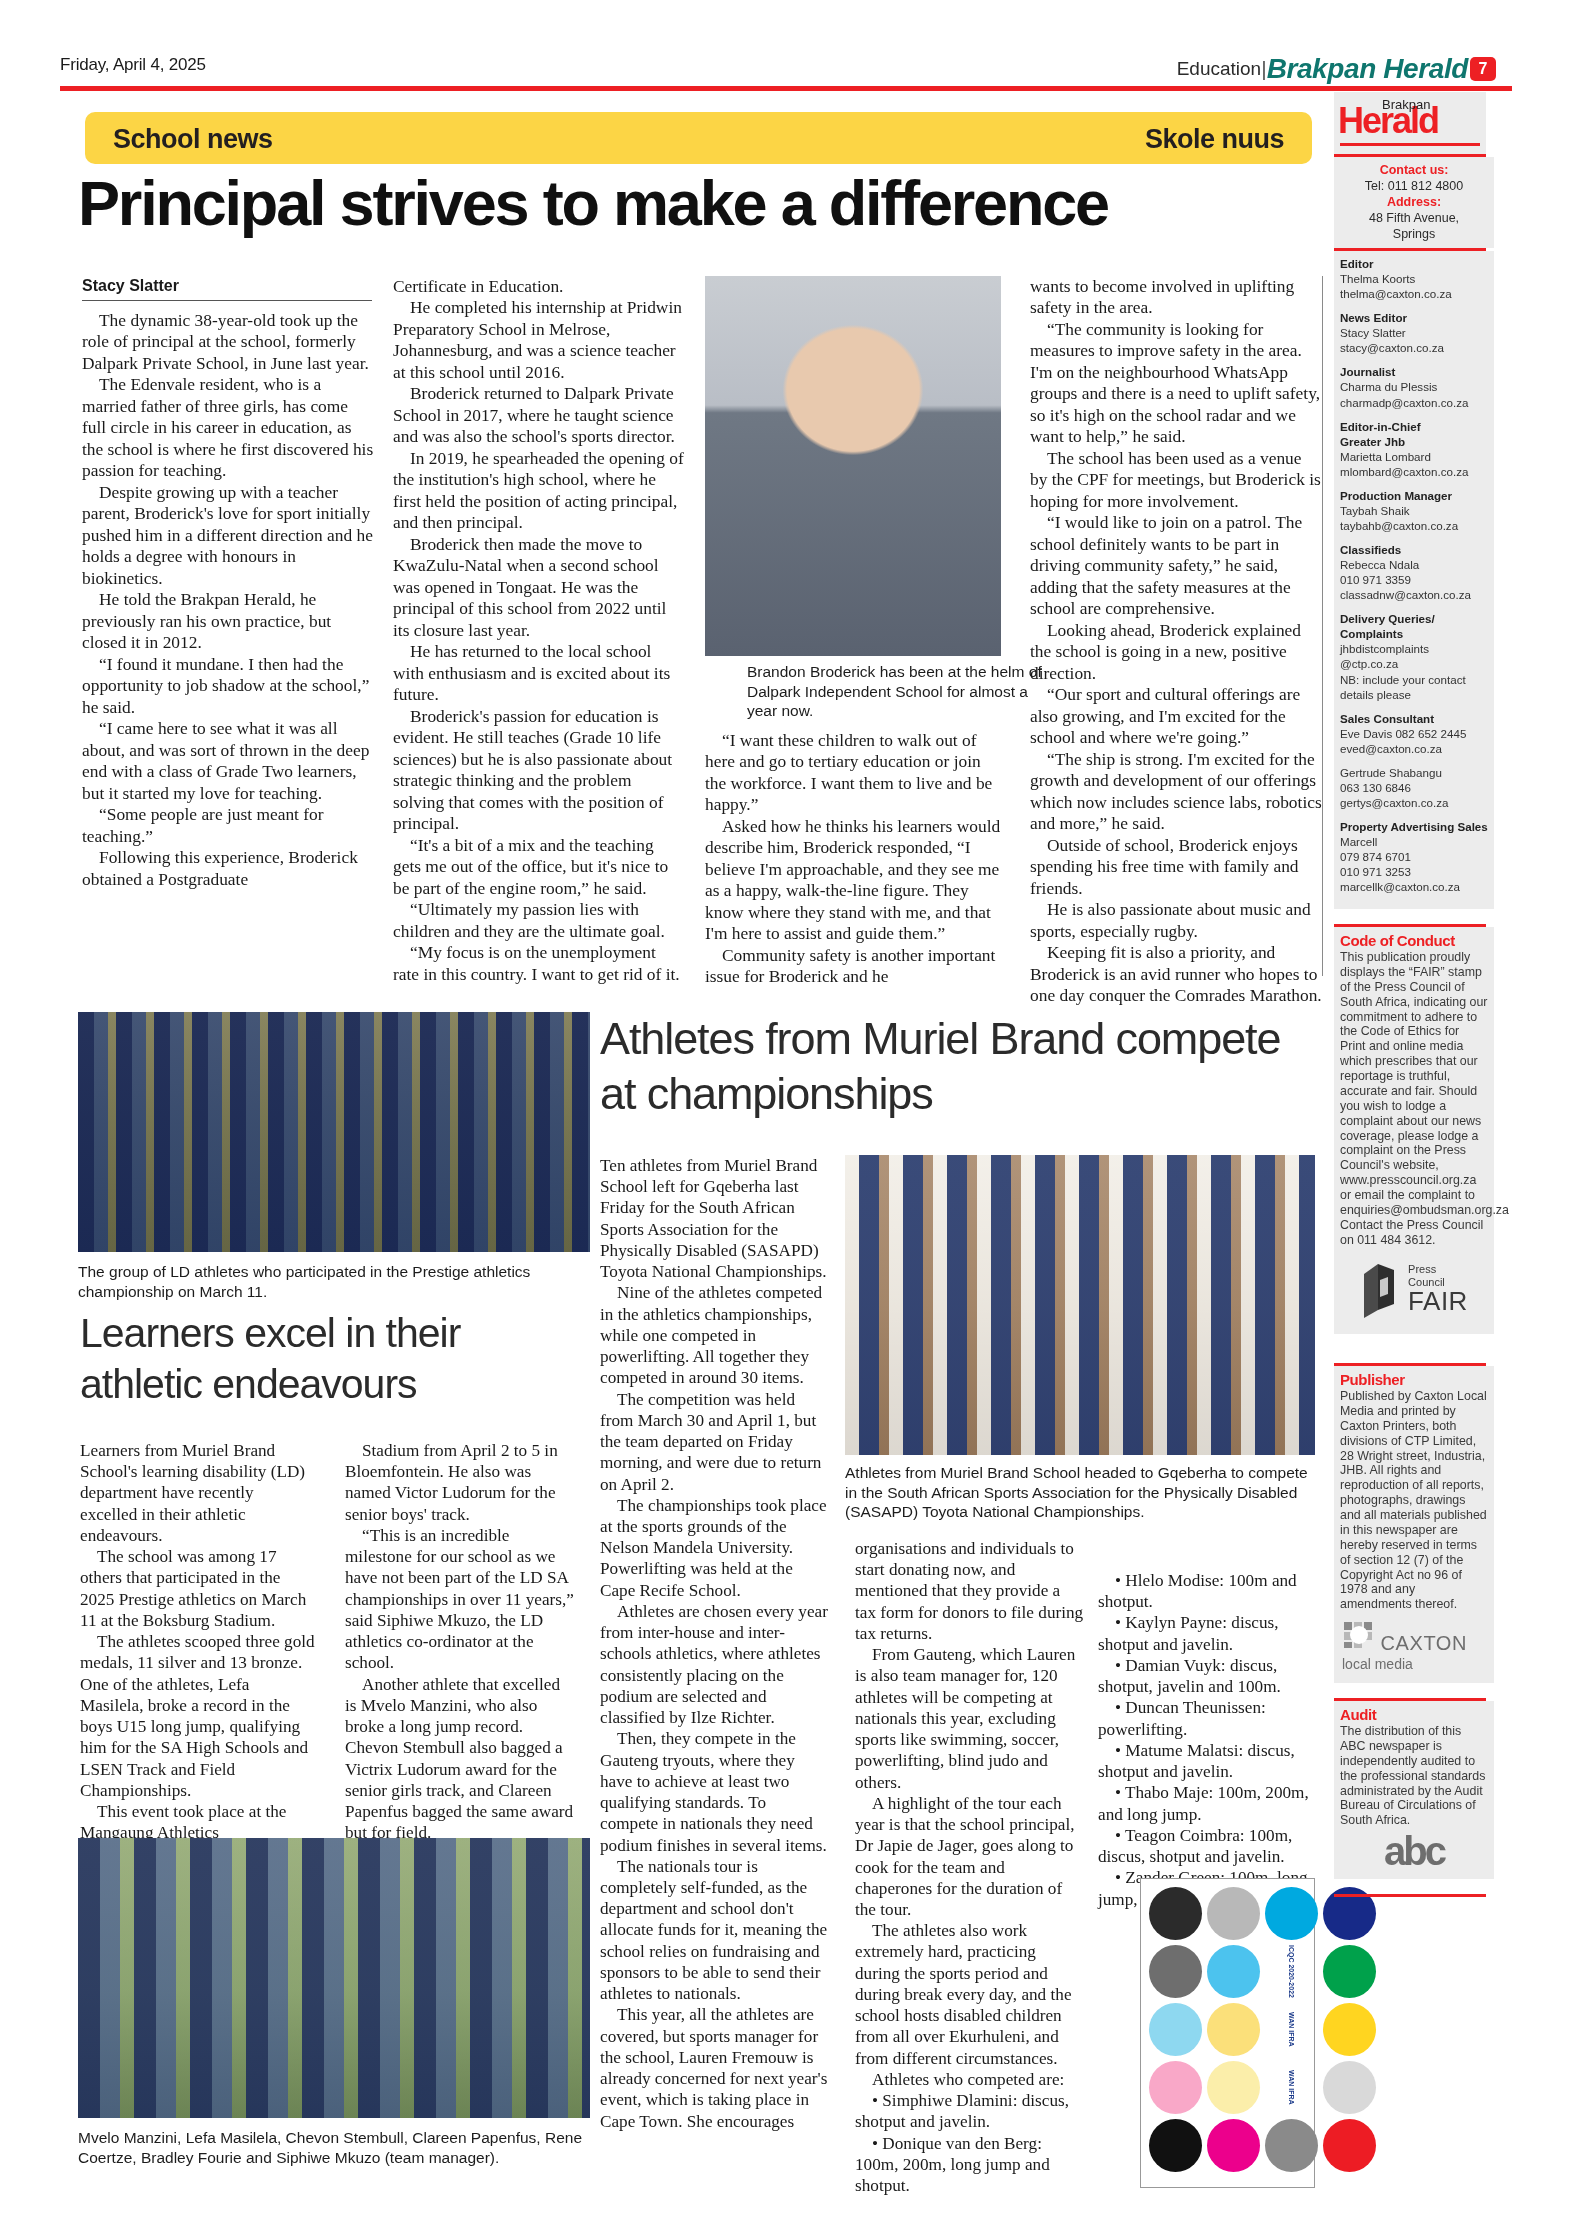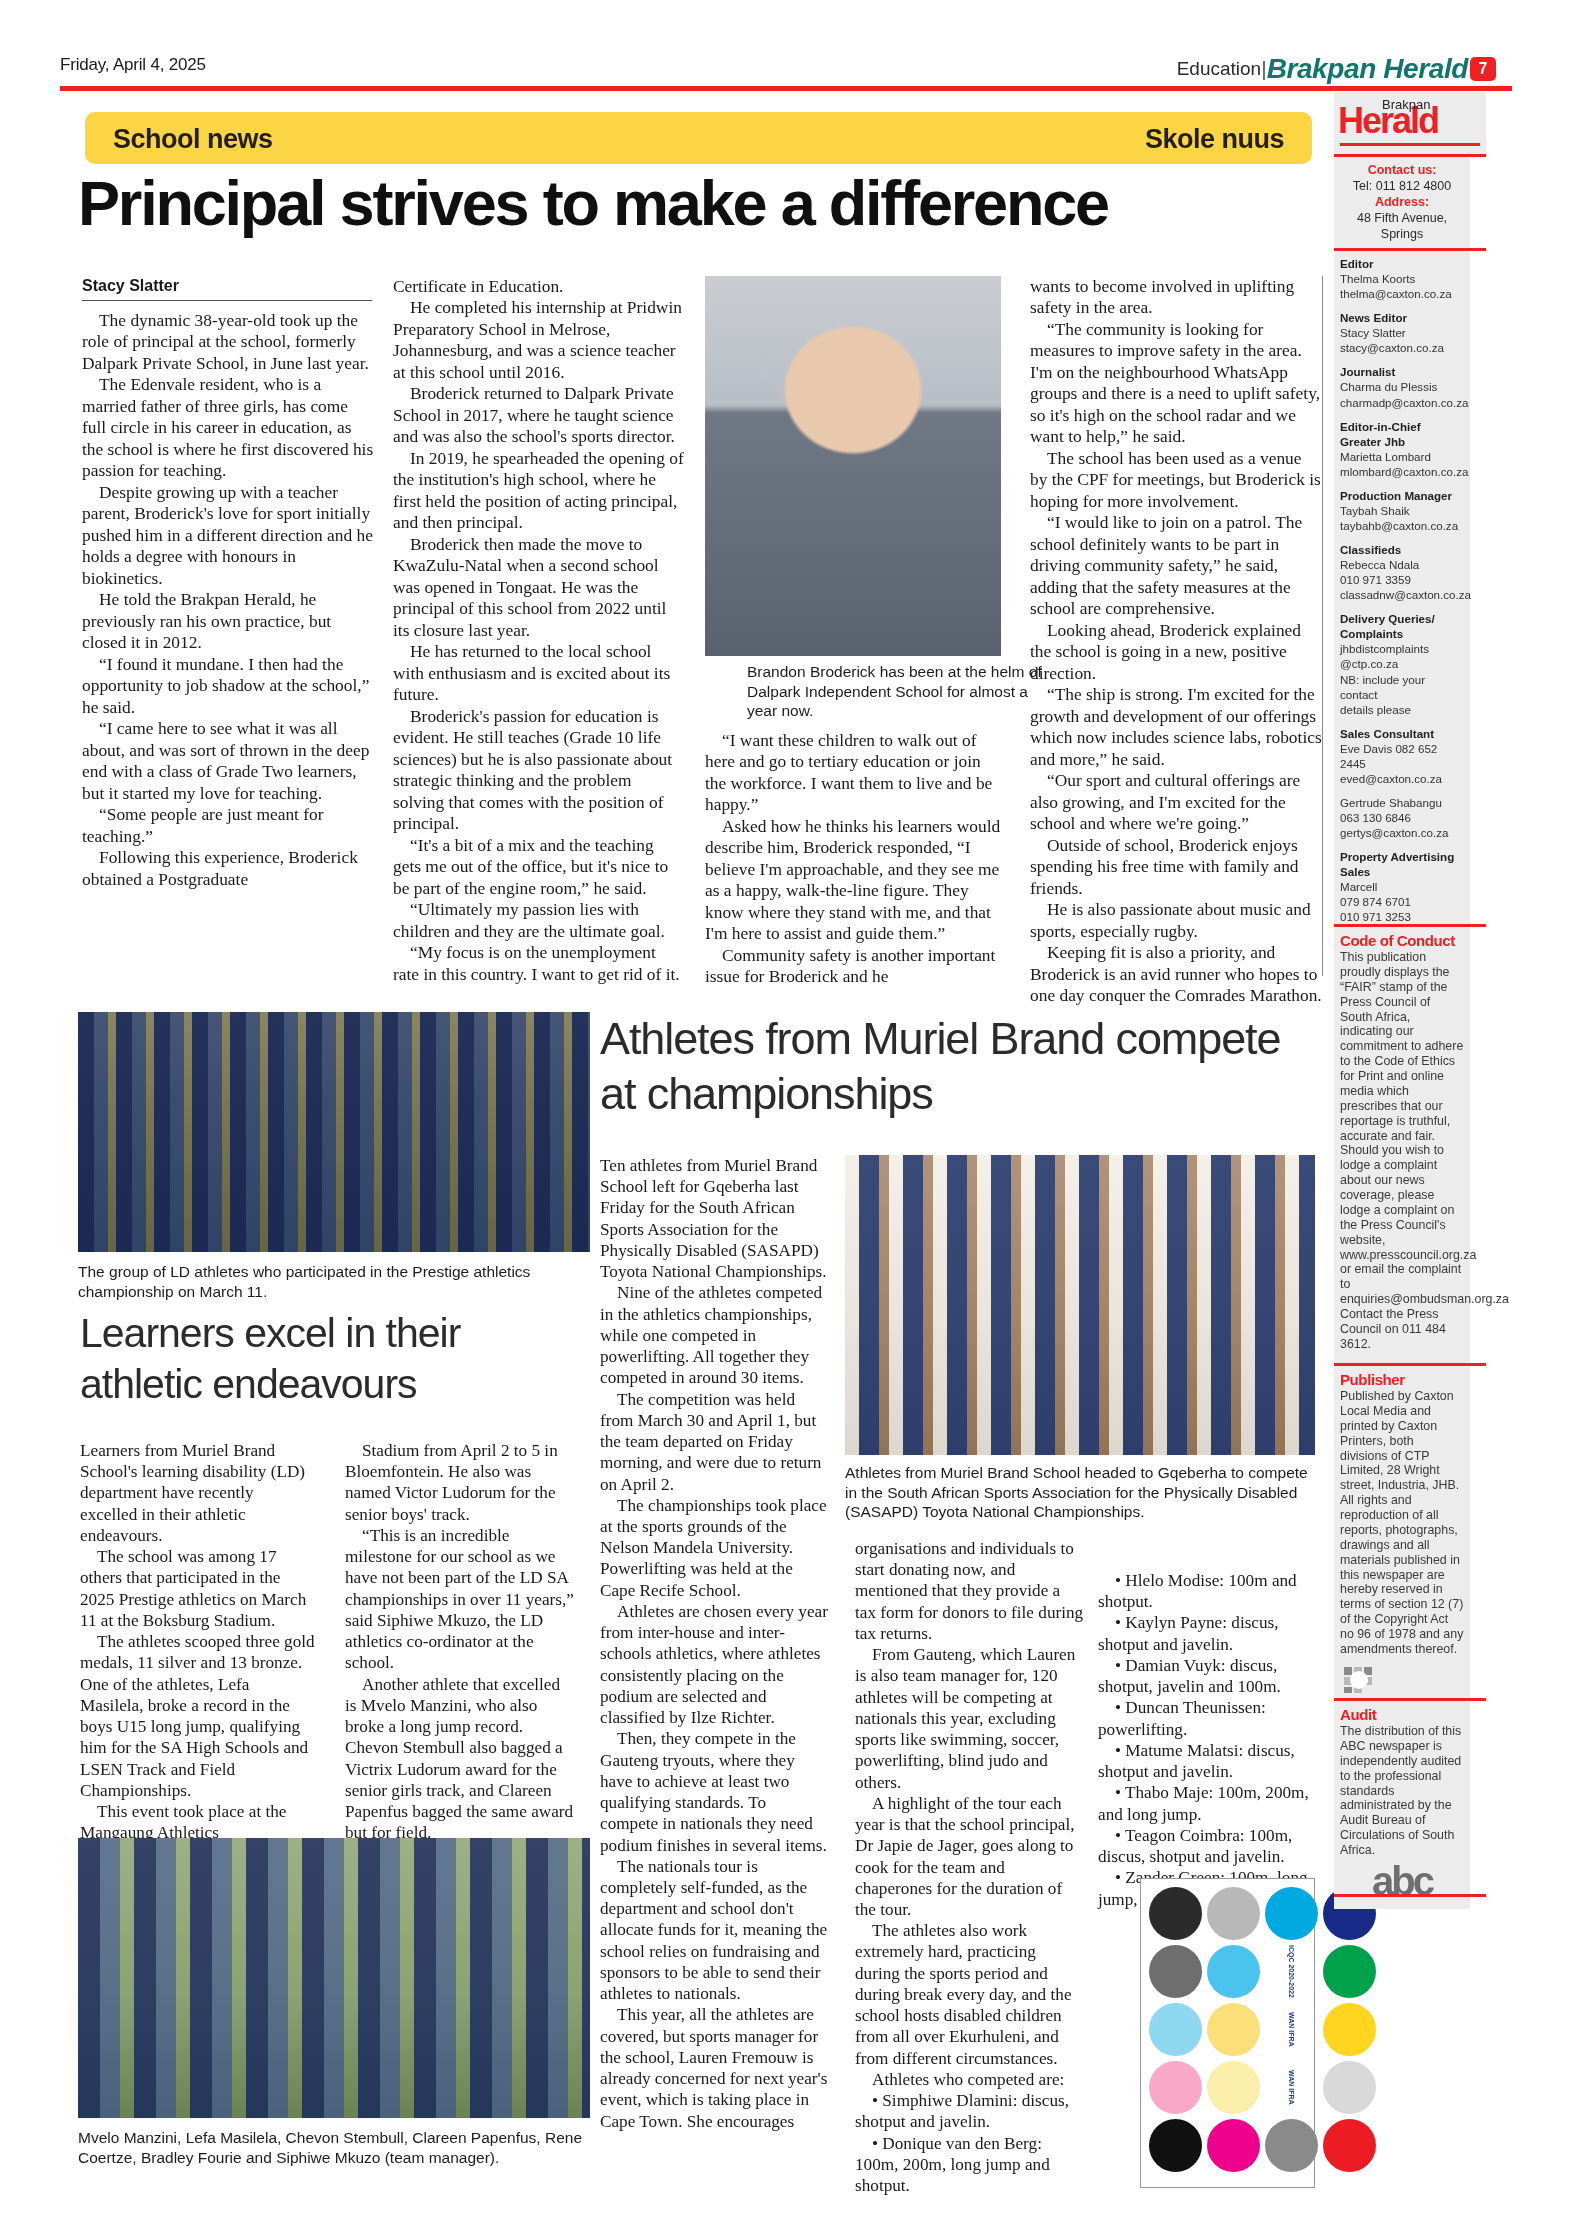--- a/index.html
+++ b/index.html
@@ -172,21 +172,21 @@
     position:absolute; left:4px; top:11px;
     font-family:"Liberation Sans", sans-serif;
     font-size:36px; font-weight:700; color:#ed2024;
     letter-spacing:-2px; line-height:1;
   }
   .sb-logo-rule {
     position:absolute; left:6px; top:51px; width:140px; height:3px; background:#ed2024;
   }
 
   .sb-box {
-    position:absolute; left:1334px; width:136px;
+    position:absolute; left:1334px; width:160px;
     background:#ececec;
     font-family:"Liberation Sans", sans-serif;
     padding:5px 6px 6px 6px;
   }
   .sb-red-rule { height:3px; background:#ed2024; position:absolute; left:1334px; width:152px; }
 
   .sb-contact { text-align:center; font-size:12.5px; line-height:1.28; color:#2b2b2b; }
   .sb-contact b { color:#ed2024; font-size:12.5px; }
 
   .sb-staff { font-size:11.6px; line-height:1.3; color:#333; }
@@ -300,22 +300,22 @@
       <p>Asked how he thinks his learners would describe him, Broderick responded, “I believe I'm approachable, and they see me as a happy, walk-the-line figure. They know where they stand with me, and that I'm here to assist and guide them.”</p>
       <p>Community safety is another important issue for Broderick and he</p>
     </div>
 
   <div class="col" id="a1c4">
       <p class="first">wants to become involved in uplifting safety in the area.</p>
       <p>“The community is looking for measures to improve safety in the area. I'm on the neighbourhood WhatsApp groups and there is a need to uplift safety, so it's high on the school radar and we want to help,” he said.</p>
       <p>The school has been used as a venue by the CPF for meetings, but Broderick is hoping for more involvement.</p>
       <p>“I would like to join on a patrol. The school definitely wants to be part in driving community safety,” he said, adding that the safety measures at the school are comprehensive.</p>
       <p>Looking ahead, Broderick explained the school is going in a new, positive direction.</p>
+      <p>“Our sport and cultural offerings are also growing, and I'm excited for the school and where we're going.”</p>
       <p>“The ship is strong. I'm excited for the growth and development of our offerings which now includes science labs, robotics and more,” he said.</p>
-      <p>“Our sport and cultural offerings are also growing, and I'm excited for the school and where we're going.”</p>
       <p>Outside of school, Broderick enjoys spending his free time with family and friends.</p>
       <p>He is also passionate about music and sports, especially rugby.</p>
       <p>Keeping fit is also a priority, and Broderick is an avid runner who hopes to one day conquer the Comrades Marathon.</p>
     </div>
   <div class="vline" style="left:1322px; top:276px; height:700px;"></div>
 
   <div class="photo2">
     <div class="ph ph-group"></div>
   </div>
   <div class="caption" id="cap2">The group of LD athletes who participated in the Prestige athletics championship on March 11.</div>

